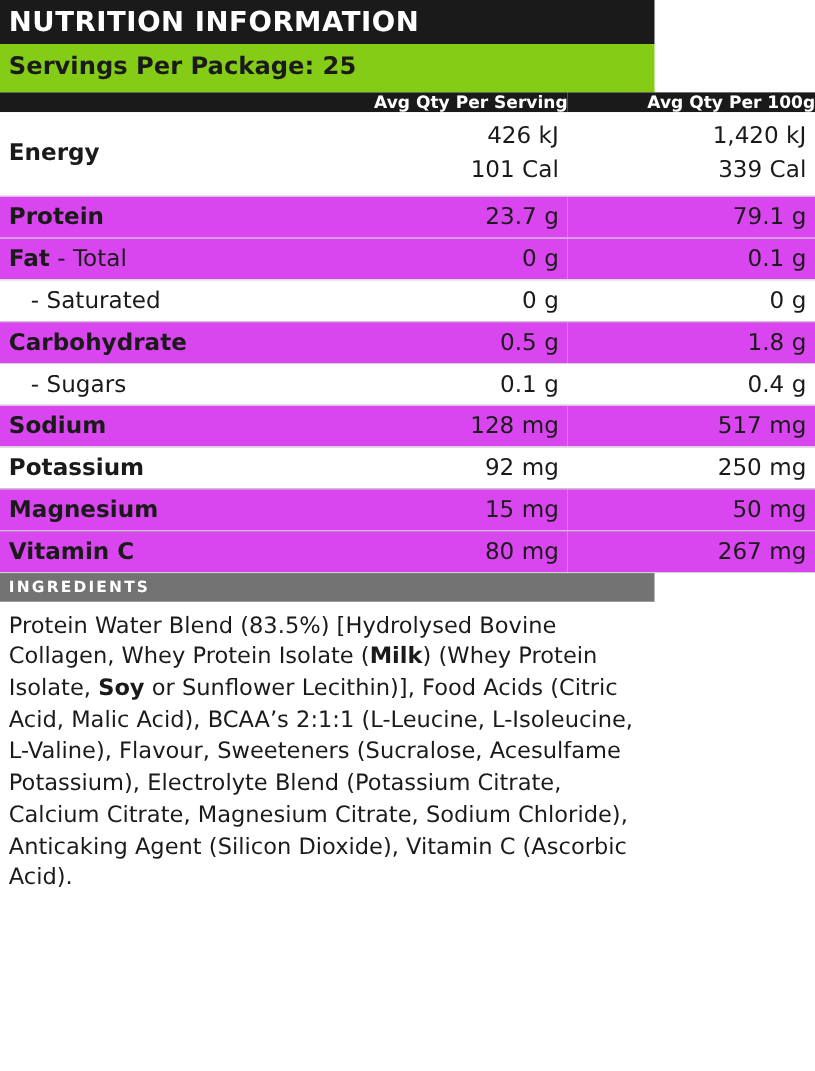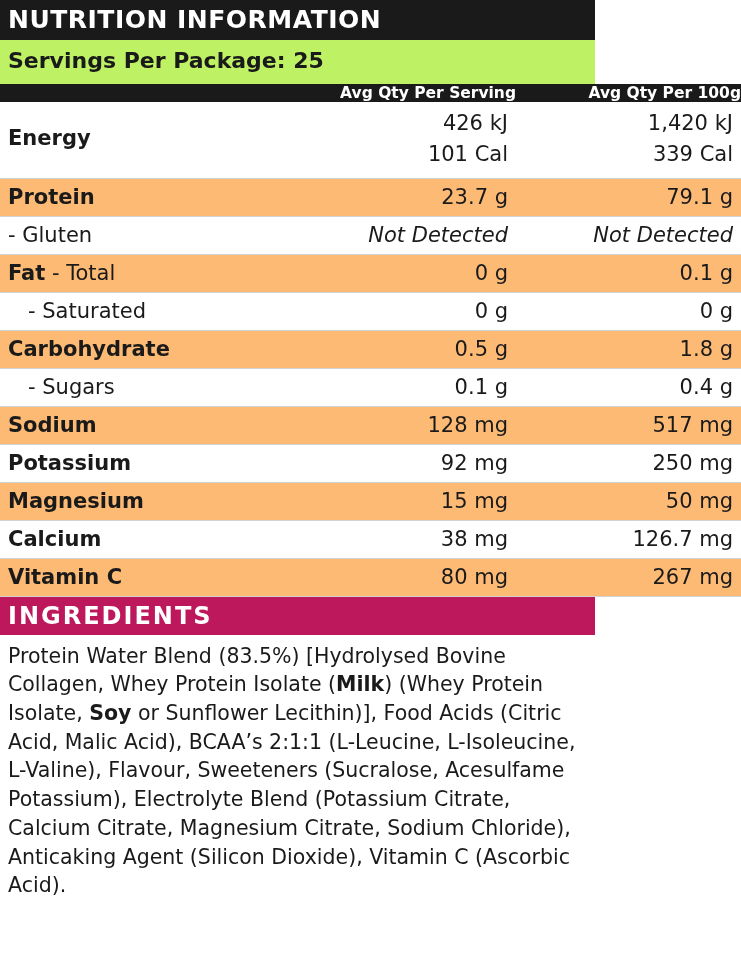--- a/index.html
+++ b/index.html
@@ -23,32 +23,32 @@
   .black-bar {
     background: #1a1a1a;
     color: #ffffff;
     font-weight: bold;
     font-size: 25px;
     letter-spacing: 0.5px;
     padding: 5px 8px 6px 8px;
     box-sizing: border-box;
   }
   .ingredients-bar {
-    background: #be185d;
+    background: #737373;
     color: #ffffff;
     font-weight: bold;
-    font-size: 24px;
+    font-size: 14px;
     letter-spacing: 2px;
     padding: 5px 8px 5px 8px;
     box-sizing: border-box;
   }
 
   
   .servings {
-    background: #bef264;
+    background: #84cc16;
     padding: 6px 8px 8px 8px;
     box-sizing: border-box;
   }
   .servings .line1 {
     font-size: 22px;
     font-weight: bold;
     line-height: 1.35;
   }
   .servings .line2 {
     font-size: 22px;
@@ -83,21 +83,21 @@
     border-bottom: 1px solid #d2d2d2;
   }
   tr.row td.name {
     padding-left: 8px;
     text-align: left;
   }
   tr.row td.val {
     text-align: right;
     padding-right: 8px;
   }
-  tr.shade td { background: #fdba74; }
+  tr.shade td { background: #d946ef; }
   tr.plain td { background: #ffffff; }
 
   .nm-bold { font-weight: bold; }
   .nm-italic { font-style: italic; }
   .energy-sub { display: block; }
   td.energy-cell { line-height: 1.5; }
 
   
   .ingredients-body {
     font-size: 20.5px;
@@ -149,25 +149,20 @@
           <span class="energy-sub">339 Cal</span>
         </td>
       </tr>
 
       <tr class="row shade">
         <td class="name"><span class="nm-bold">Protein</span></td>
         <td class="val">23.7 g</td>
         <td class="val">79.1 g</td>
       </tr>
 
-      <tr class="row plain">
-        <td class="name"><span>- Gluten</span></td>
-        <td class="val nm-italic">Not Detected</td>
-        <td class="val nm-italic">Not Detected</td>
-      </tr>
 
       <tr class="row shade">
         <td class="name"><span class="nm-bold">Fat</span><span> - Total</span></td>
         <td class="val">0 g</td>
         <td class="val">0.1 g</td>
       </tr>
 
       <tr class="row plain">
         <td class="name"><span style="white-space:pre">   - Saturated</span></td>
         <td class="val">0 g</td>
@@ -197,25 +192,20 @@
         <td class="val">92 mg</td>
         <td class="val">250 mg</td>
       </tr>
 
       <tr class="row shade">
         <td class="name"><span class="nm-bold">Magnesium</span></td>
         <td class="val">15 mg</td>
         <td class="val">50 mg</td>
       </tr>
 
-      <tr class="row plain">
-        <td class="name"><span class="nm-bold">Calcium</span></td>
-        <td class="val">38 mg</td>
-        <td class="val">126.7 mg</td>
-      </tr>
 
       <tr class="row shade">
         <td class="name"><span class="nm-bold">Vitamin C</span></td>
         <td class="val">80 mg</td>
         <td class="val">267 mg</td>
       </tr>
     </tbody>
   </table>
 
   <div class="ingredients-bar">INGREDIENTS</div>

